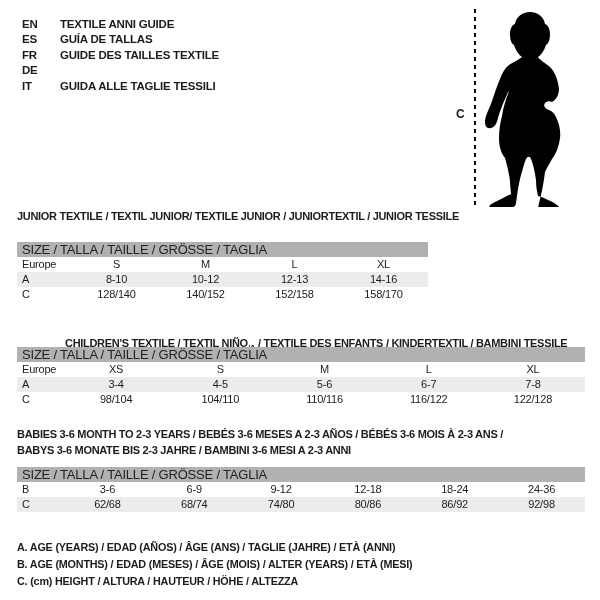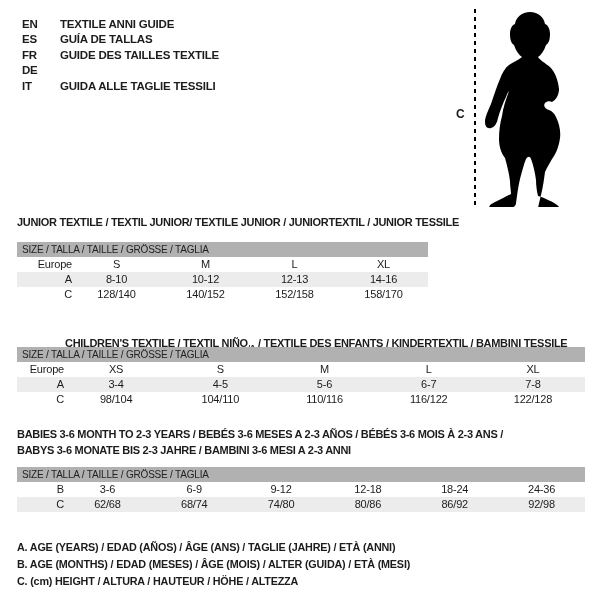--- a/index.html
+++ b/index.html
@@ -17,32 +17,32 @@
     background:repeating-linear-gradient(to bottom,#000 0 4px,transparent 4px 8px);}
   .height-label{position:absolute;left:456px;top:107px;font-weight:bold;font-size:12px;}
   .baby-svg{position:absolute;left:483px;top:7px;}
   
   .tbl-title{position:absolute;left:17px;font-weight:bold;font-size:11px;
     letter-spacing:-0.3px;white-space:nowrap;}
   .tbl-title .sub{font-size:8px;vertical-align:sub;}
   .tbl-title.two-line{line-height:16px;white-space:normal;width:568px;}
   .tbl{position:absolute;left:17px;}
   .size-bar{height:15px;line-height:15px;background:#b1b1b1;color:#222;
-    font-size:10px;padding-left:5px;letter-spacing:-0.2px;}
+    font-size:13px;padding-left:5px;letter-spacing:-0.2px;}
   .trow{display:flex;height:15px;line-height:15px;font-size:11px;letter-spacing:-0.2px;}
   .trow.shaded{background:#ececec;}
-  .tlabel{padding-left:5px;text-align:right;}
+  .tlabel{padding-left:5px;}
   .tcell{flex:1;text-align:center;}
   .tbl-junior{top:242px;width:411px;}
   .tbl-junior .tlabel{width:50px;}
   .tbl-children{top:347px;width:568px;}
   .tbl-children .tlabel{width:42px;}
   .tbl-babies{top:467px;width:568px;}
   .tbl-babies .tlabel{width:42px;}
-  .title-junior{top:216px;}
+  .title-junior{top:210px;}
   .title-children{top:337px;margin-left:48px;}
   .title-babies{top:426px;}
   
   .footnotes{position:absolute;left:17px;top:539px;font-weight:bold;font-size:10.8px;
     letter-spacing:-0.2px;}
   .footnotes div{height:17px;line-height:17px;}
 </style>
 </head>
 <body>
 
@@ -197,17 +197,17 @@
         <span class="tcell">68/74</span>
         <span class="tcell">74/80</span>
         <span class="tcell">80/86</span>
         <span class="tcell">86/92</span>
         <span class="tcell">92/98</span>
       </div>
     </div>
 
   <div class="footnotes">
     <div>A. AGE (YEARS) / EDAD (AÑOS) / ÂGE (ANS) / TAGLIE (JAHRE) / ETÀ (ANNI)</div>
-    <div>B. AGE (MONTHS) / EDAD (MESES) / ÂGE (MOIS) / ALTER (GUIDA) / ETÀ (MESI)</div>
+    <div>B. AGE (MONTHS) / EDAD (MESES) / ÂGE (MOIS) / ALTER (YEARS) / ETÀ (MESI)</div>
     <div>C. (cm) HEIGHT / ALTURA / HAUTEUR / HÖHE / ALTEZZA</div>
   </div>
 
 </div>
 
 </body></html>

